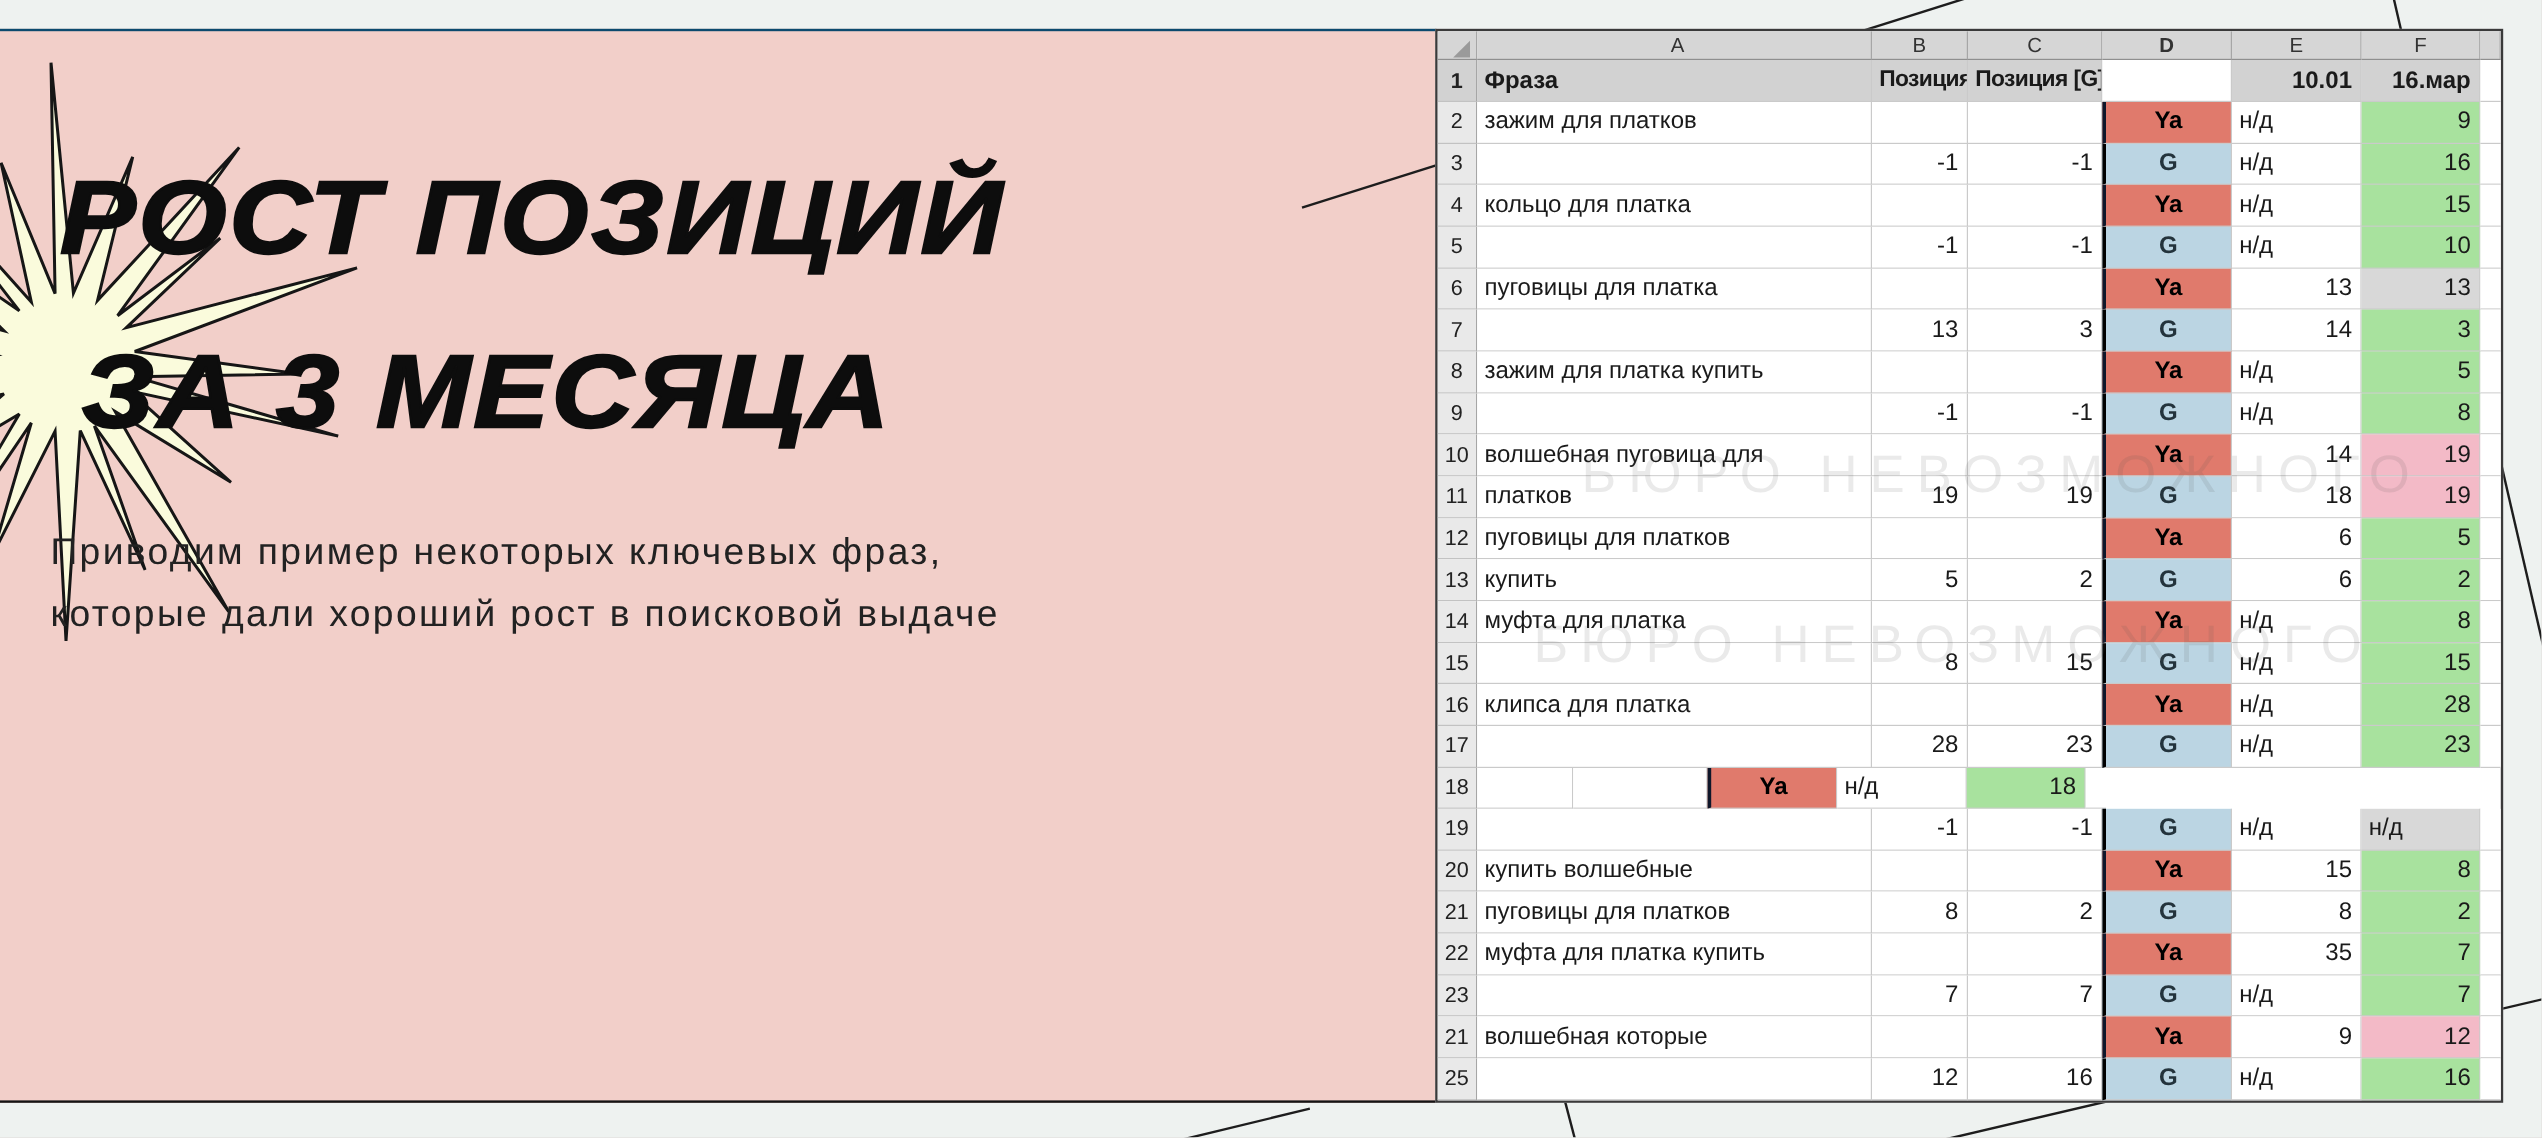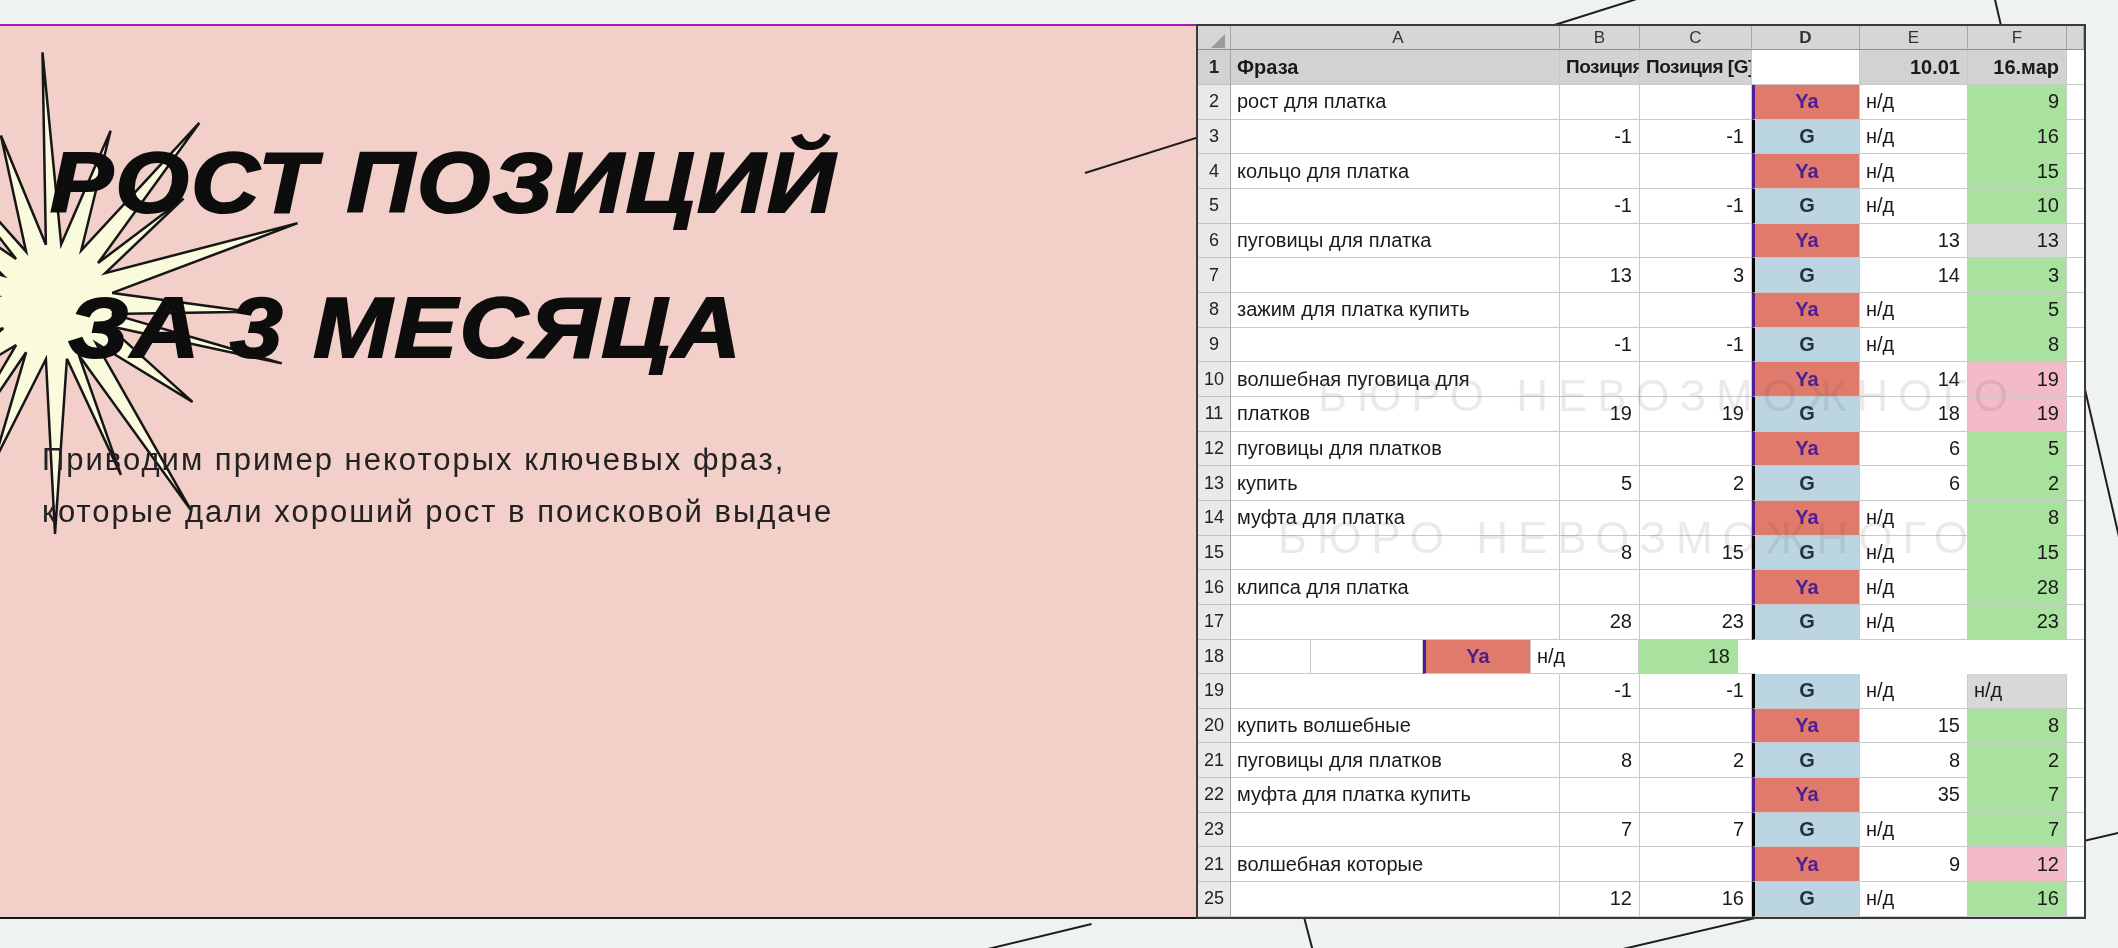--- a/index.html
+++ b/index.html
@@ -7,21 +7,21 @@
     position:relative;width:2118px;height:948px;overflow:hidden;
     background:#EEF2F0;
     font-family:"Liberation Sans", sans-serif;
   }
   
   .decor-line{position:absolute;height:2px;background:#1d1d1d;transform-origin:0 50%;z-index:3;}
   
   .pink-panel{
     position:absolute;left:0;top:24px;width:1197px;height:895px;
     background:var(--panel-pink,#F2CFC9);
-    border-top:2px solid #a21caf;border-bottom:2px solid #141414;
+    border-top:2px solid #0c4a6e;border-bottom:2px solid #141414;
     box-sizing:border-box;z-index:2;
   }
   .starburst{position:absolute;left:-295px;top:-74px;width:700px;height:700px;}
   .title-line{
     position:absolute;left:50px;
     font-size:86px;line-height:86px;font-weight:bold;font-style:italic;
     color:#0d0d0d;letter-spacing:2px;white-space:nowrap;
     transform:scaleX(1.1);transform-origin:0 0;
     -webkit-text-stroke:2px #0d0d0d;
   }
@@ -58,21 +58,21 @@
   .colhead .cell{background:#D6D6D6;border-right:1px solid #A6A6A6;border-bottom:1px solid #8F8F8F;
         justify-content:center;font-size:17px;color:#333;}
   .corner-tri{width:0;height:0;border-left:14px solid transparent;border-bottom:14px solid #9A9A9A;
         margin-left:8px;margin-top:6px;}
   
   .hdr{height:35px;}
   .hdr .cell{font-weight:bold;background:var(--header-gray,#D2D2D2);}
   .hdr .cD,.hdr .cG{background:#fff;font-weight:bold;}
   .hdr .cB,.hdr .cC{font-size:19px;letter-spacing:-0.5px;}
   .data{height:34.67px;}
-  .d-ya{background:var(--cell-red,#E07A6C);color:#4c1d95;border-left:3px solid #4c1d95;}
+  .d-ya{background:var(--cell-red,#E07A6C);color:#000000;border-left:3px solid #0f172a;}
   .d-g{background:var(--cell-blue,#BBD5E3);color:#23333c;border-left:3px solid #000;}
   .f-green{background:var(--cell-green,#A8E29E);}
   .f-pink{background:var(--cell-pink,#F3BAC7);}
   .f-gray{background:var(--cell-gray,#D8D8D8);}
   .watermark{
     position:absolute;font-size:44px;font-weight:normal;letter-spacing:10px;
     color:rgba(80,80,80,0.12);white-space:nowrap;pointer-events:none;z-index:6;
   }
 </style>
 </head>
@@ -117,21 +117,21 @@
           <div class="cell cA">Фраза</div>
           <div class="cell cB txt-left">Позиция [</div>
           <div class="cell cC txt-left">Позиция [G]</div>
           <div class="cell cD"></div>
           <div class="cell cE num-right">10.01</div>
           <div class="cell cF num-right">16.мар</div>
           <div class="cell cG"></div>
         </div>
         <div class="srow data">
           <div class="cell cNUM">2</div>
-          <div class="cell cA">рост для платка</div>
+          <div class="cell cA">зажим для платков</div>
           <div class="cell cB num-right"></div>
           <div class="cell cC num-right"></div>
           <div class="cell cD d-ya">Ya</div>
           <div class="cell cE txt-left">н/д</div>
           <div class="cell cF num-right f-green">9</div>
           <div class="cell cG"></div>
         </div>
         <div class="srow data">
           <div class="cell cNUM">3</div>
           <div class="cell cA"></div>

